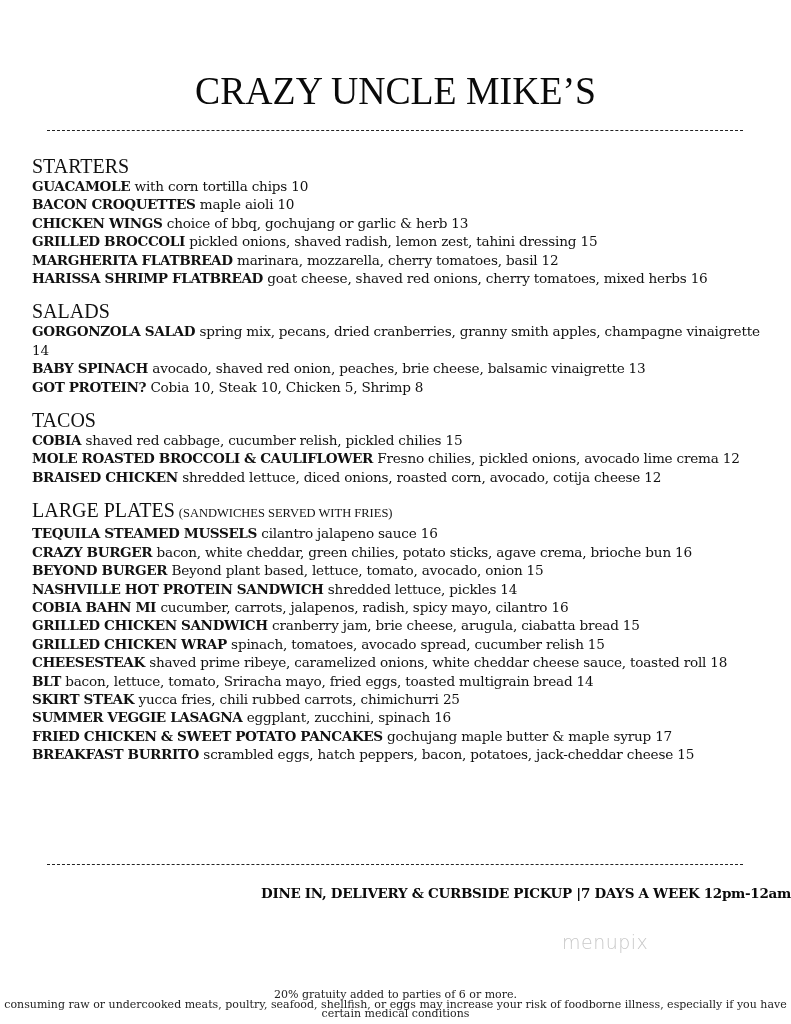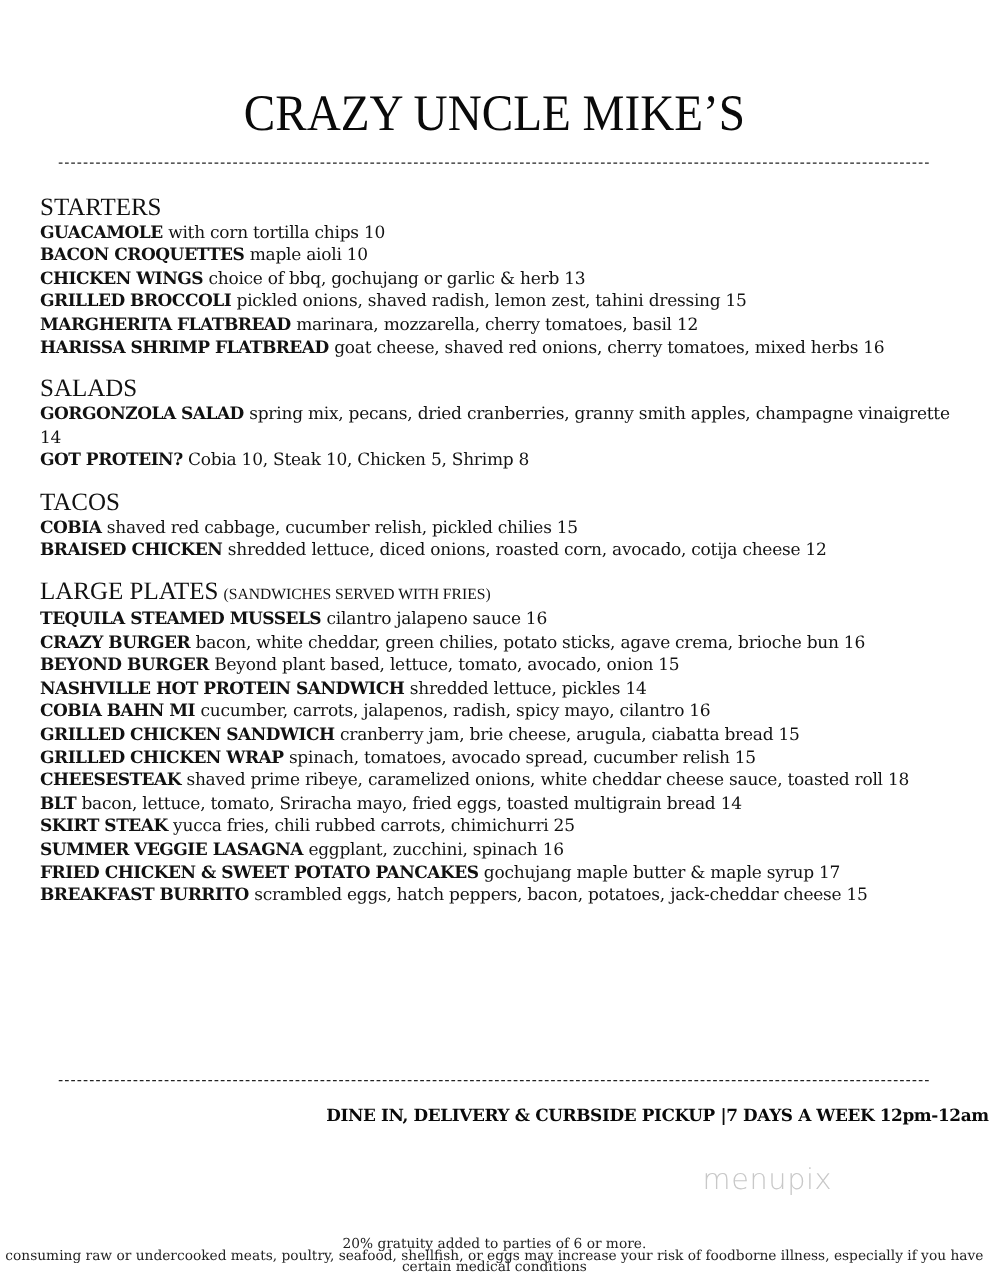--- a/index.html
+++ b/index.html
@@ -49,21 +49,21 @@
       position: absolute; left: 0; right: 0; top: 883px;
       text-align: right;
       font-family: "DejaVu Serif", serif;
       font-weight: bold; font-size: 13.5px; line-height: 20px;
       letter-spacing: -0.3px;
       color: #0a0a0a;
     }
     .watermark {
       position: absolute; left: 562px; top: 931px;
       font-family: "DejaVu Sans", sans-serif;
-      font-size: 23px; color: #c8c8c8; letter-spacing: 0.5px;
+      font-size: 19px; color: #c8c8c8; letter-spacing: 0.5px;
       font-weight: 300;
     }
     .fineprint {
       position: absolute; left: 0; right: 0; top: 990px;
       text-align: center;
       font-family: "DejaVu Serif", serif;
       font-size: 11px; line-height: 9.5px; color: #222;
     }
   </style>
 </head>
@@ -80,26 +80,28 @@
     <div class="item"><span class="name">BACON CROQUETTES</span>&nbsp;<span class="desc">maple aioli 10</span></div>
     <div class="item"><span class="name">CHICKEN WINGS</span>&nbsp;<span class="desc">choice of bbq, gochujang or garlic &amp; herb 13</span></div>
     <div class="item"><span class="name">GRILLED BROCCOLI</span>&nbsp;<span class="desc">pickled onions, shaved radish, lemon zest, tahini dressing 15</span></div>
     <div class="item"><span class="name">MARGHERITA FLATBREAD</span>&nbsp;<span class="desc">marinara, mozzarella, cherry tomatoes, basil 12</span></div>
     <div class="item"><span class="name">HARISSA SHRIMP FLATBREAD</span>&nbsp;<span class="desc">goat cheese, shaved red onions, cherry tomatoes, mixed herbs 16</span></div>
   </div>
 
   <div class="section">
     <div class="section-title"><span>SALADS</span></div>
     <div class="item"><span class="name">GORGONZOLA  SALAD</span>&nbsp;<span class="desc">spring mix, pecans, dried cranberries, granny smith apples, champagne vinaigrette 14</span></div>
+    <div class="item"><span class="name">BABY SPINACH</span>&nbsp;<span class="desc">avocado, shaved red onion, peaches, brie cheese, balsamic vinaigrette 13</span></div>
     <div class="item"><span class="name">GOT PROTEIN?</span>&nbsp;<span class="desc">Cobia 10, Steak 10, Chicken 5, Shrimp 8</span></div>
   </div>
 
   <div class="section">
     <div class="section-title"><span>TACOS</span></div>
     <div class="item"><span class="name">COBIA</span>&nbsp;<span class="desc">shaved red cabbage, cucumber relish, pickled chilies 15</span></div>
+    <div class="item"><span class="name">MOLE ROASTED BROCCOLI &amp; CAULIFLOWER</span>&nbsp;<span class="desc">Fresno chilies, pickled onions, avocado lime crema 12</span></div>
     <div class="item"><span class="name">BRAISED CHICKEN</span>&nbsp;<span class="desc">shredded lettuce, diced onions, roasted corn, avocado, cotija cheese 12</span></div>
   </div>
 
   <div class="section">
     <div class="section-title"><span>LARGE PLATES</span><span class="section-note">(SANDWICHES SERVED WITH FRIES)</span></div>
     <div class="item"><span class="name">TEQUILA STEAMED MUSSELS</span>&nbsp;<span class="desc">cilantro jalapeno sauce 16</span></div>
     <div class="item"><span class="name">CRAZY BURGER</span>&nbsp;<span class="desc">bacon, white cheddar, green chilies, potato sticks, agave crema, brioche bun 16</span></div>
     <div class="item"><span class="name">BEYOND BURGER</span>&nbsp;<span class="desc">Beyond plant based, lettuce, tomato, avocado, onion 15</span></div>
     <div class="item"><span class="name">NASHVILLE HOT PROTEIN SANDWICH</span>&nbsp;<span class="desc">shredded lettuce, pickles 14</span></div>
     <div class="item"><span class="name">COBIA BAHN MI</span>&nbsp;<span class="desc">cucumber, carrots, jalapenos, radish, spicy mayo, cilantro 16</span></div>

